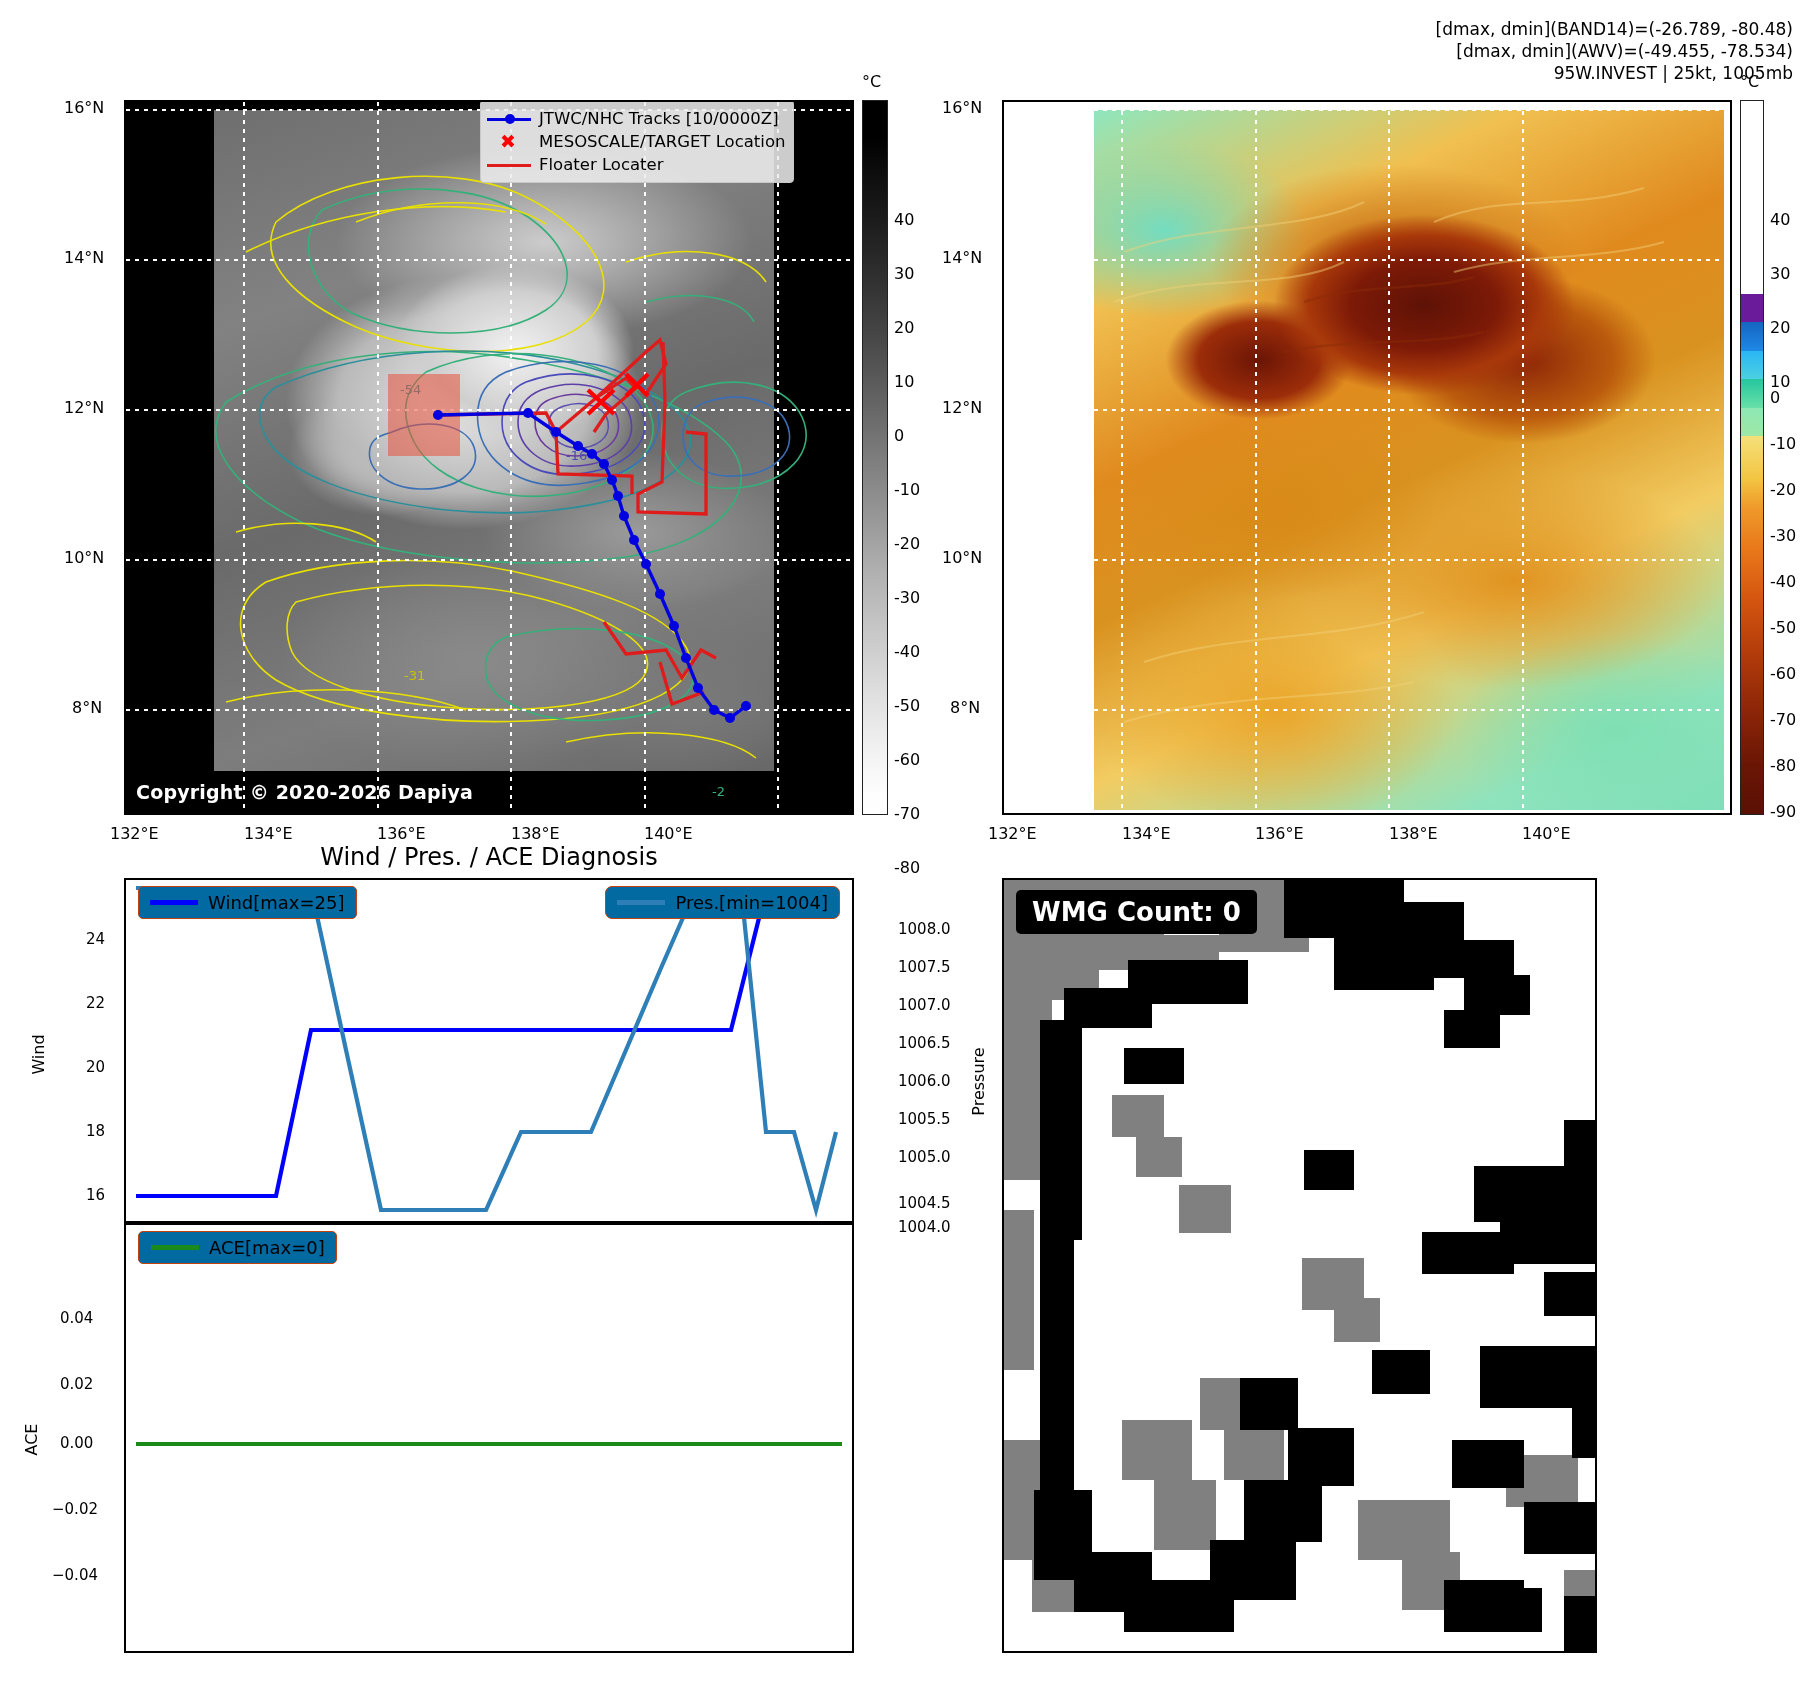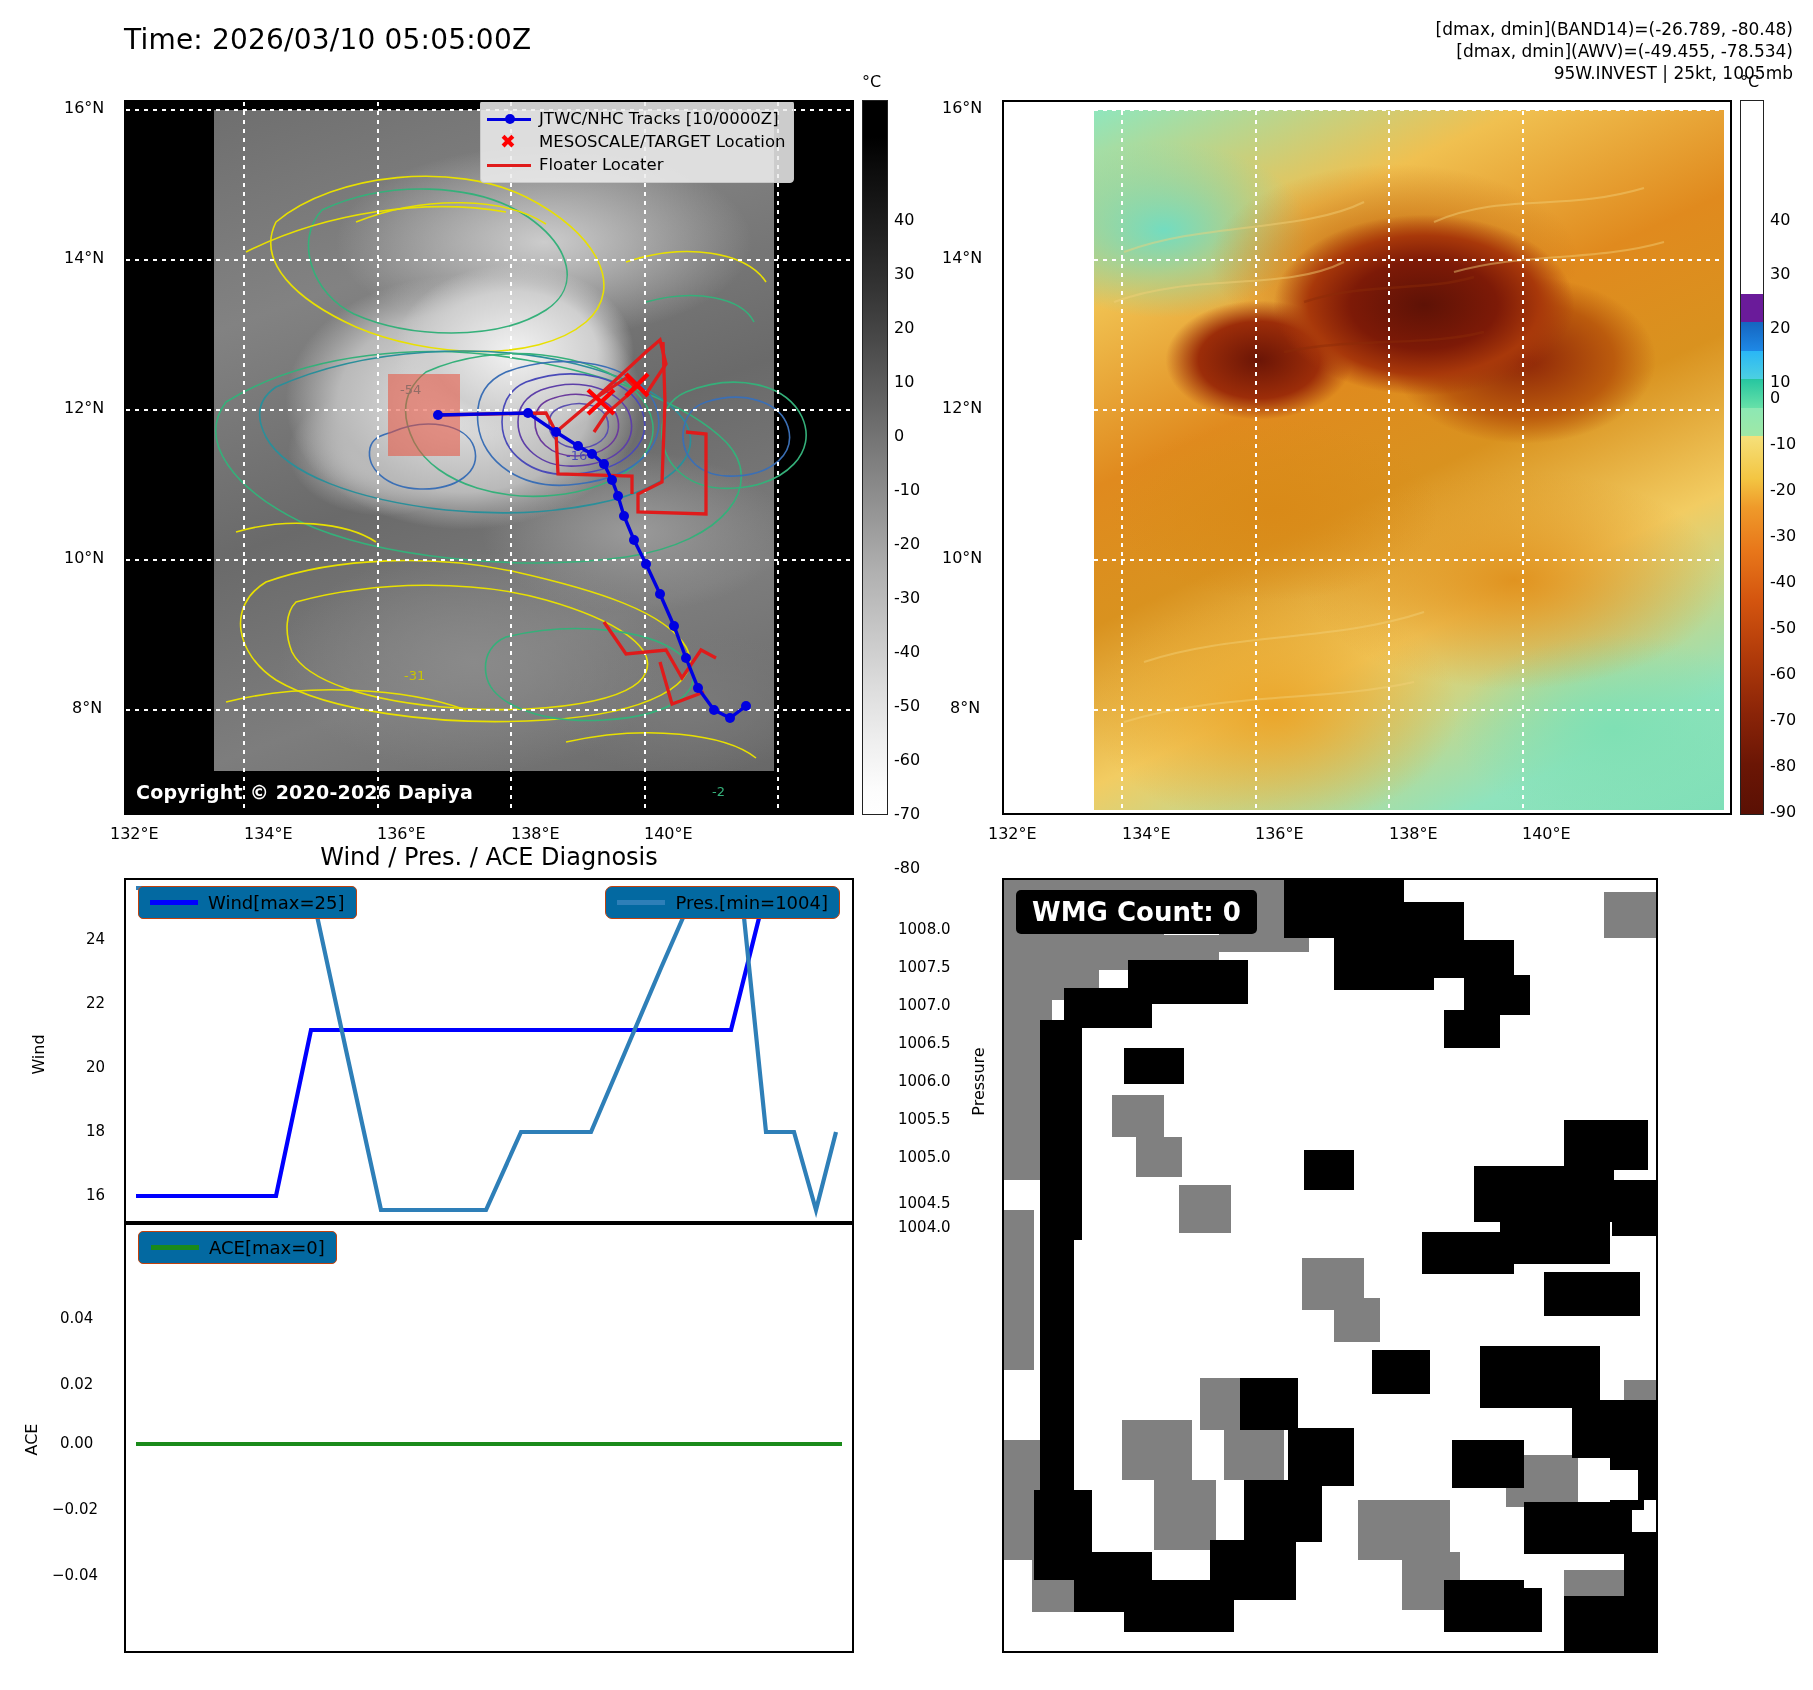--- a/index.html
+++ b/index.html
@@ -82,29 +82,28 @@
   #diagTitle{left:124px;top:843px;width:730px;text-align:center;font-size:24px;}
   #p3{left:124px;top:878px;width:730px;height:345px;}
   #p4{left:124px;top:1223px;width:730px;height:430px;}
   .axlabel{position:absolute;font-size:15px;}
   .ytitle{position:absolute;transform-origin:50% 50%;font-size:16px;white-space:nowrap;}
   .legbox{position:absolute;background:#0369a1;border:1px solid #c2410c;border-radius:5px;
           padding:5px 11px;display:flex;align-items:center;gap:10px;font-size:18px;white-space:nowrap;}
   .legline{width:48px;height:5px;flex:none;}
 
   
-  #p5{left:1002px;top:878px;width:656px;height:775px;overflow:hidden;background:#fff;}
+  #p5{left:1002px;top:878px;width:595px;height:775px;overflow:hidden;background:#fff;}
   #wmgBadge{position:absolute;left:12px;top:10px;background:#000;color:#fff;
             font-weight:bold;font-size:26px;padding:7px 16px;border-radius:5px;white-space:nowrap;}
 </style>
 </head>
 <body>
 
 <div class="abs" id="title">
-  <div>Time: 2026/03/10 05:05:00Z</div>
 </div>
 
 <div class="abs" id="hdr-right">
   <div>[dmax, dmin](BAND14)=(-26.789, -80.48)</div>
   <div>[dmax, dmin](AWV)=(-49.455, -78.534)</div>
   <div>95W.INVEST | 25kt, 1005mb</div>
 </div>
 
 <div class="abs frame" id="p1">
   <div class="satimg">

